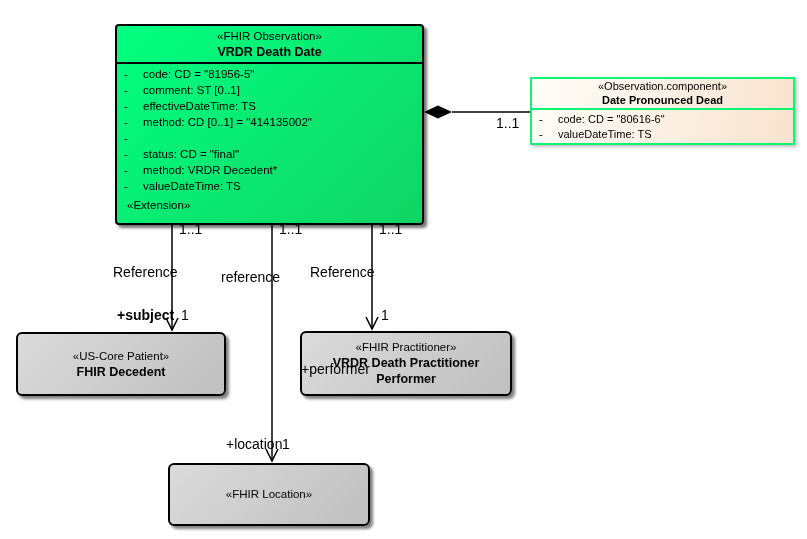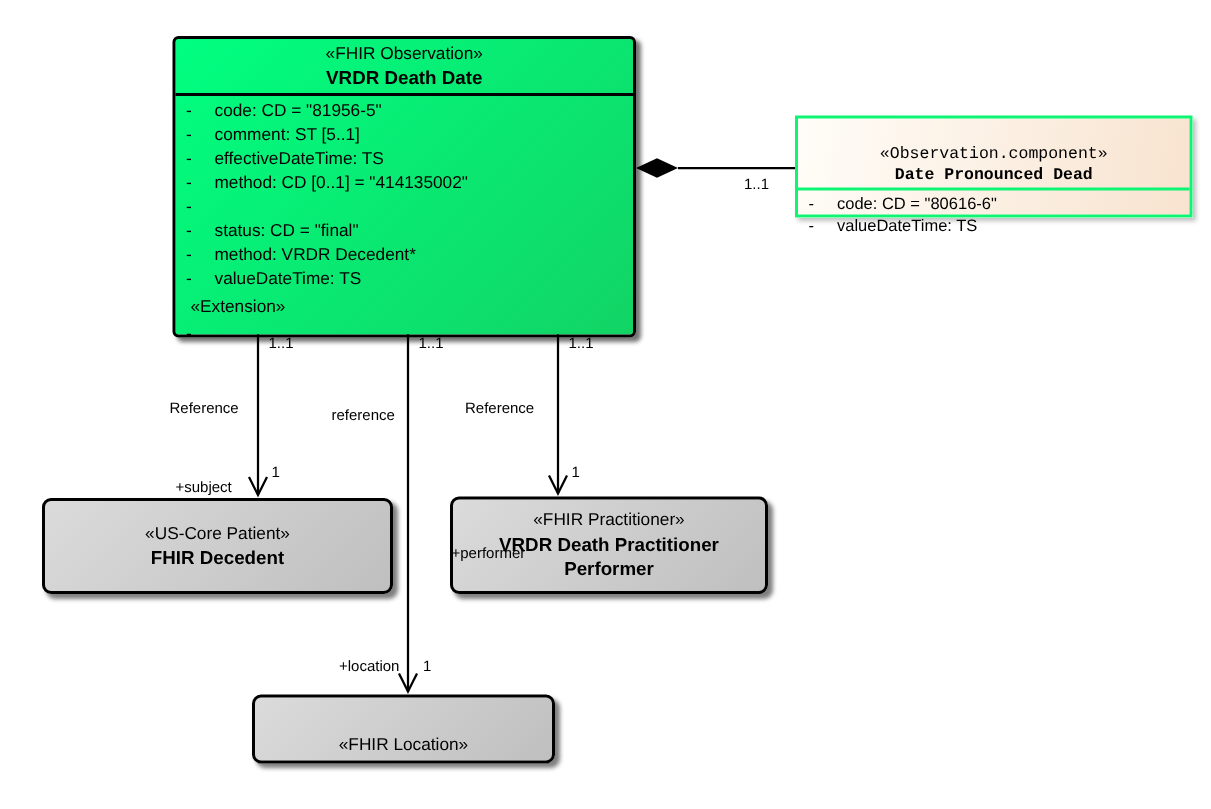--- a/index.html
+++ b/index.html
@@ -29,47 +29,47 @@
   .attr-row .attr-text { padding-left:5px; white-space:nowrap; }
   .ext-stereo { font-size:11.5px; line-height:16px; padding:3px 0 0 10px; }
 
   
   #component-box {
     left:530px; top:77px; width:265px; height:68px;
     border:2px solid #0ef573;
     background:linear-gradient(100deg, #fffdf8 0%, #f8e3cf 100%);
     box-shadow:2px 2px 3px rgba(0,0,0,0.25);
   }
-  #component-box .class-header { border-bottom:2px solid #0ef573; padding:17px 2px 1px 2px;font-family:Liberation Mono, monospace; }
+  #component-box .class-header { border-bottom:2px solid #0ef573; padding:0 2px 1px 2px; }
   #component-box .stereotype { font-size:11px; line-height:14px; }
   #component-box .class-name { font-size:11px; line-height:14px; }
   #component-box .attr-row { font-size:11px; line-height:15px; }
   #component-box .attrs { padding-top:2px; }
 
   
   .node-gray {
     position:absolute; z-index:2; box-sizing:border-box;
     border:2px solid #000; border-radius:6px;
     background:linear-gradient(135deg, #dbdbdb 0%, #bfbfbf 100%);
     box-shadow:3px 3px 3px rgba(0,0,0,0.5);
     display:flex; flex-direction:column; justify-content:center;
     text-align:center; padding:2px 8px;
   }
-  #decedent  { left:28px;  top:332px; width:234px; height:64px; }
+  #decedent  { left:16px;  top:332px; width:210px; height:64px; }
   #performer { left:300px; top:331px; width:212px; height:65px; }
-  #location  { left:168px; top:463px; width:202px; height:46px;justify-content:flex-end; }
+  #location  { left:168px; top:463px; width:202px; height:63px; }
   .node-gray .stereotype { font-size:11.5px; line-height:15px; }
   .node-gray .class-name { font-size:12.5px; line-height:16px; }
 
   
-  .edge-label { position:absolute; z-index:3; font-size:10px; line-height:13px; white-space:nowrap; }
+  .edge-label { position:absolute; z-index:3; font-size:14px; line-height:13px; white-space:nowrap; }
   #lbl-comp-mult      { left:496px; top:117px; }
   #lbl-subj-smult     { left:179px; top:223px; }
   #lbl-subj-name      { left:113px; top:266px; }
-  #lbl-subj-role      { left:117px; top:319px; }
+  #lbl-subj-role      { left:117px; top:309px;font-weight:bold; }
   #lbl-subj-tmult     { left:181px; top:309px; }
   #lbl-loc-smult      { left:279px; top:223px; }
   #lbl-loc-name       { left:221px; top:271px; }
   #lbl-loc-role       { left:226px; top:438px; }
   #lbl-loc-tmult      { left:282px; top:438px; }
   #lbl-perf-smult     { left:379px; top:223px; }
   #lbl-perf-name      { left:310px; top:266px; }
   #lbl-perf-role      { left:301px; top:323px;margin-top:40px; }
   #lbl-perf-tmult     { left:381px; top:309px; }
 </style>
@@ -108,21 +108,21 @@
     </div>
     <div class="attrs">
 
         <div class="attr-row">
           <span class="dash">-</span>
           <span class="attr-text">code: CD = "81956-5"</span>
         </div>
 
         <div class="attr-row">
           <span class="dash">-</span>
-          <span class="attr-text">comment: ST [5..1]</span>
+          <span class="attr-text">comment: ST [0..1]</span>
         </div>
 
         <div class="attr-row">
           <span class="dash">-</span>
           <span class="attr-text">effectiveDateTime: TS</span>
         </div>
 
         <div class="attr-row">
           <span class="dash">-</span>
           <span class="attr-text">method: CD [0..1] = "414135002"</span>

